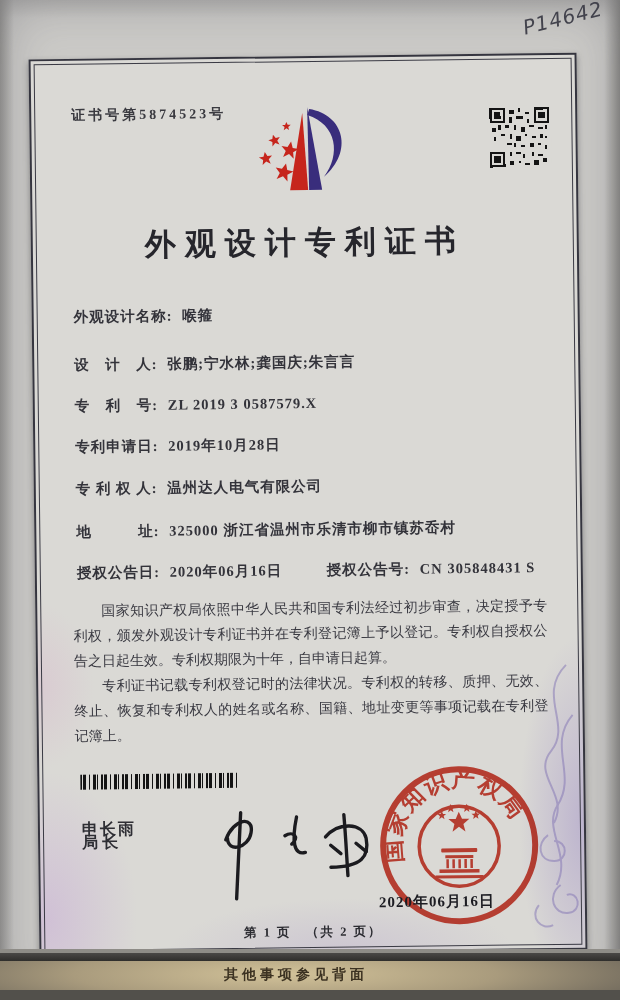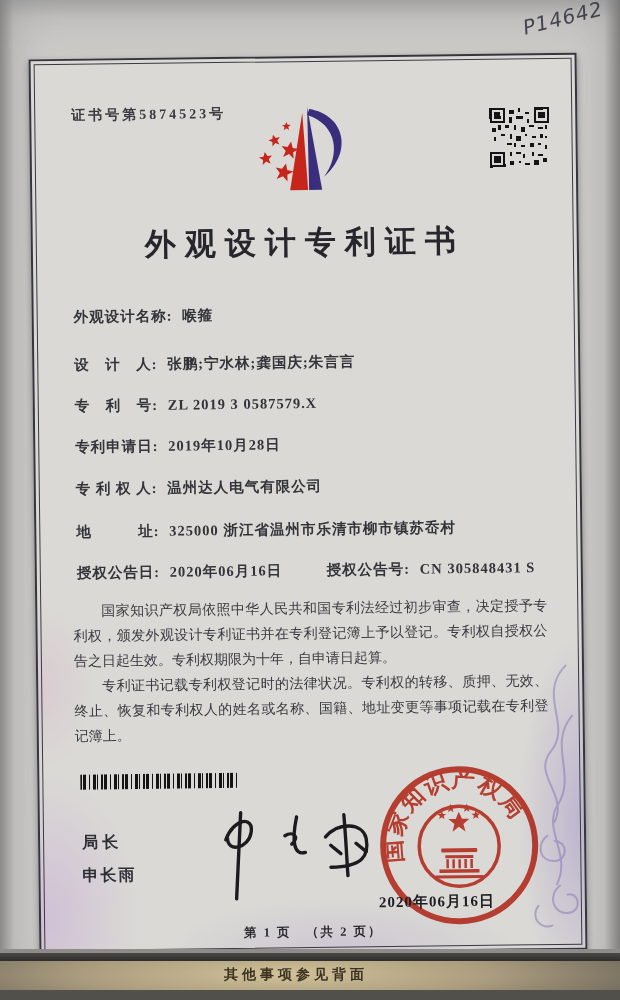--- a/index.html
+++ b/index.html
@@ -60,21 +60,21 @@
   .barcode{
     position:absolute;left:41px;top:714px;width:158px;height:15px;
     background:repeating-linear-gradient(90deg,
       #141414 0 2px, transparent 2px 3px,
       #141414 3px 6px, transparent 6px 9px,
       #141414 9px 10px, transparent 10px 13px,
       #141414 13px 16px, transparent 16px 17px,
       #141414 17px 18px, transparent 18px 21px);
   }
   .director-label{position:absolute;left:42px;top:772px;font-size:16px;color:#2e2e34;letter-spacing:4px;font-weight:700;}
-  .director-name{position:absolute;left:42px;top:805px;font-size:16px;color:#2e2e34;letter-spacing:2px;font-weight:600;}
+  .director-name{position:absolute;left:42px;top:759px;font-size:16px;color:#2e2e34;letter-spacing:2px;font-weight:600;}
   .signature{position:absolute;left:162px;top:736px;width:186px;height:120px;}
   .seal{position:absolute;left:336px;top:706px;width:166px;height:166px;opacity:.93;mix-blend-mode:multiply;}
   .seal-date{
     position:absolute;left:338px;top:836px;width:170px;
     font-size:15px;font-weight:bold;color:#1c1c22;letter-spacing:1px;white-space:nowrap;
   }
   .page-info{
     position:absolute;left:0;right:0;top:866px;text-align:center;
     font-size:12.5px;color:#2c2c32;letter-spacing:2px;font-weight:600;
   }

